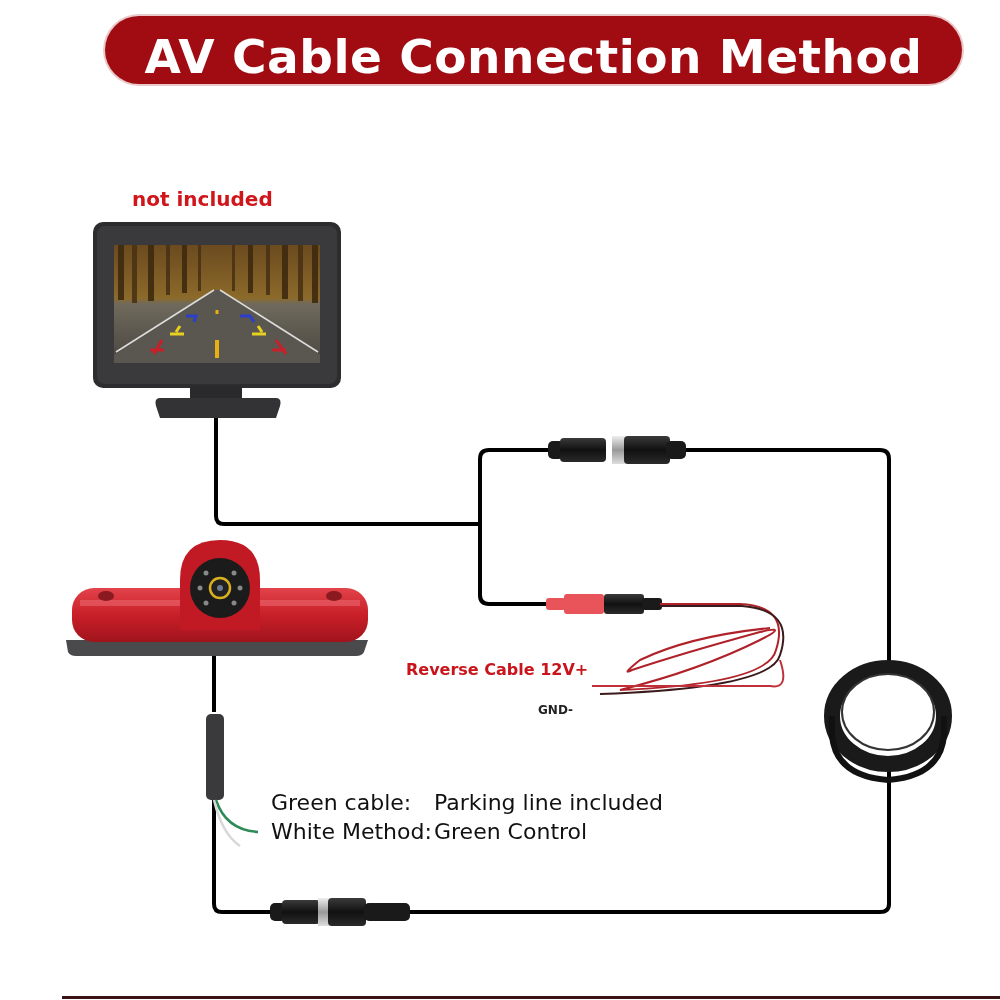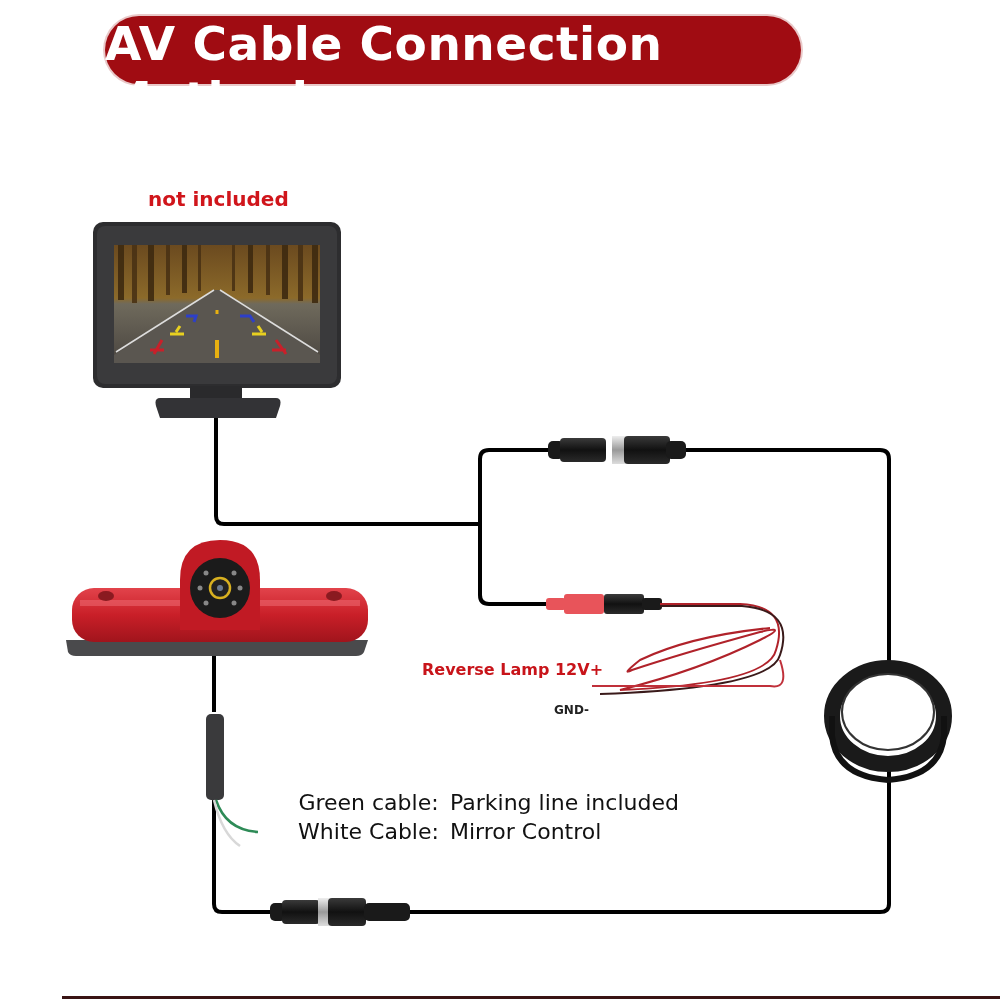--- a/index.html
+++ b/index.html
@@ -1,24 +1,24 @@
 <!DOCTYPE html>
 <html><head>
 <meta charset="utf-8">
 <style>
   html,body{margin:0;padding:0;background:#fff;}
   body{width:1000px;height:1000px;position:relative;overflow:hidden;font-family:"Liberation Sans",sans-serif;}
-  .title-pill{position:absolute;left:105px;top:16px;width:696px;height:68px;border-radius:34px;background:#a00c12;box-shadow:0 0 0 2px #e9c9c9;display:flex;align-items:flex-start;justify-content:center;}
+  .title-pill{position:absolute;left:105px;top:16px;width:857px;height:68px;border-radius:34px;background:#a00c12;box-shadow:0 0 0 2px #e9c9c9;display:flex;align-items:flex-end;justify-content:center;}
   .title-pill span{color:#fff;font-family:"DejaVu Sans",sans-serif;font-weight:bold;font-size:47px;letter-spacing:0.5px;}
-  .lbl{position:absolute;white-space:nowrap;margin-left:16px;}
+  .lbl{position:absolute;white-space:nowrap;}
   .not-included{left:132px;top:187px;color:#d0151b;font-family:"DejaVu Sans",sans-serif;font-weight:bold;font-size:20px;}
   .rev{left:406px;top:660px;color:#c8141a;font-family:"DejaVu Sans",sans-serif;font-weight:bold;font-size:16px;}
   .gnd{left:538px;top:703px;color:#222;font-family:"DejaVu Sans",sans-serif;font-weight:bold;font-size:12px;}
   .cable-note{left:271px;font-family:"DejaVu Sans",sans-serif;font-size:22px;color:#111;}
-  .cable-note .k{display:inline-block;width:163px;text-align:center;}
+  .cable-note .k{display:inline-block;width:163px;}
   .bottom-rule{position:absolute;left:62px;right:0;top:996px;height:3px;background:#3a1414;}
   svg.diagram{position:absolute;left:0;top:0;}
 </style>
 </head>
 <body>
 
 <div class="title-pill">
   <span>AV Cable Connection Method</span>
 </div>
 
@@ -156,23 +156,23 @@
   </g>
 
   <g>
     <rect x="206" y="714" width="18" height="86" rx="5" fill="#3a3a3c"></rect>
     <path d="M216 800 Q226 830 258 832" stroke="#2e8b57" stroke-width="2.5" fill="none"></path>
     <path d="M214 800 Q222 834 240 846" stroke="#d8d8d8" stroke-width="2.5" fill="none"></path>
   </g>
 </svg>
 
 <div class="lbl not-included">not included</div>
-<div class="lbl rev">Reverse Lamp 12V+</div>
+<div class="lbl rev">Reverse Cable 12V+</div>
 <div class="lbl gnd">GND-</div>
 
 <div class="lbl cable-note" style="top:790px;">
   <span class="k">Green cable:</span><span>Parking line included</span>
 </div>
 <div class="lbl cable-note" style="top:819px;">
-  <span class="k">White Cable:</span><span>Mirror Control</span>
+  <span class="k">White Method:</span><span>Green Control</span>
 </div>
 
 <div class="bottom-rule"></div>
 
 </body></html>

